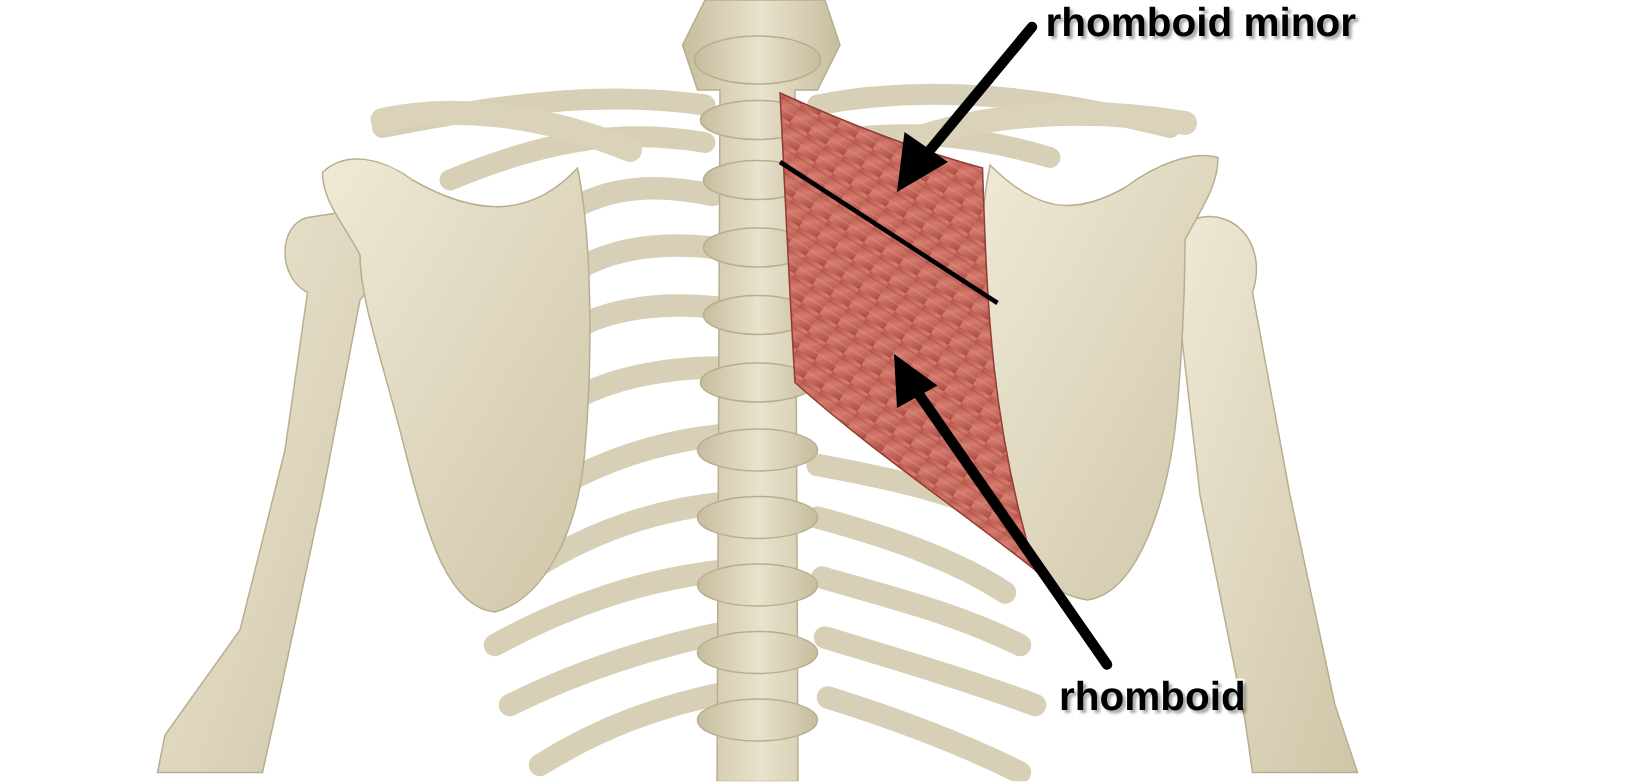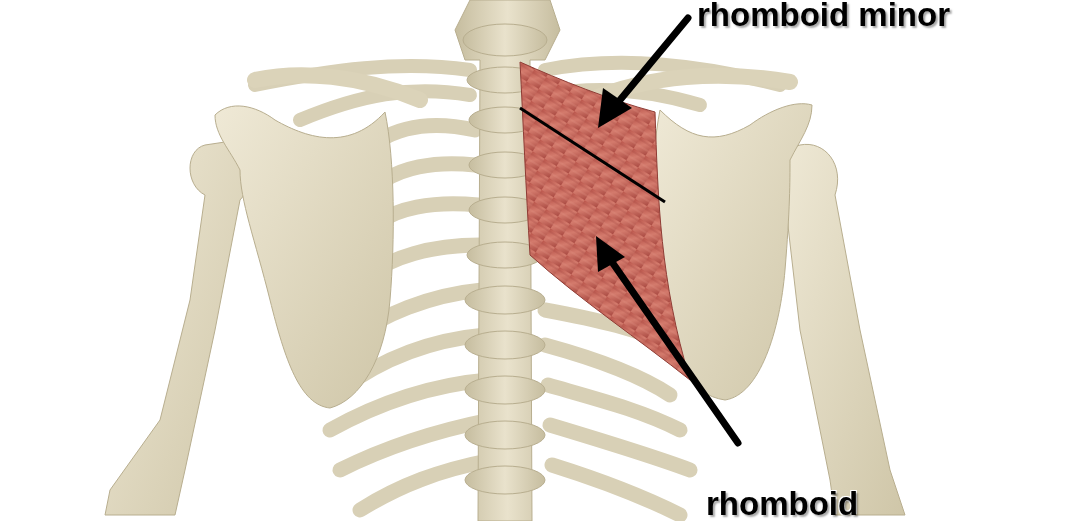--- a/index.html
+++ b/index.html
@@ -2,28 +2,28 @@
 <html><head>
 <meta charset="utf-8">
 <style>
   html, body { margin: 0; padding: 0; background: #ffffff; }
   .stage { position: relative; width: 1083px; height: 521px; overflow: hidden; background: #ffffff; }
   svg.art { position: absolute; left: 0; top: 0; }
   .label {
     position: absolute;
     font-family: "Liberation Sans", sans-serif;
     font-weight: bold;
-    font-size: 33px;
+    font-size: 27px;
     line-height: 30px;
     color: #000000;
     text-shadow: 2px 2px 2px rgba(0,0,0,0.35), -1px -1px 0 #fff, 1px -1px 0 #fff, -1px 1px 0 #fff;
     white-space: nowrap;
   }
   .label-minor { left: 697px; top: 0px; }
-  .label-major { left: 706px; top: 449px; margin-top: 40px; }
+  .label-major { left: 706px; top: 449px; }
 </style>
 </head>
 <body>
 
 <div class="stage">
   <svg class="art" width="1083" height="521" viewBox="0 0 1083 521">
     <defs>
       <linearGradient id="boneG" x1="0" y1="0" x2="1" y2="1">
         <stop offset="0" stop-color="#efe9d6"></stop>
         <stop offset="1" stop-color="#cfc6a8"></stop>

